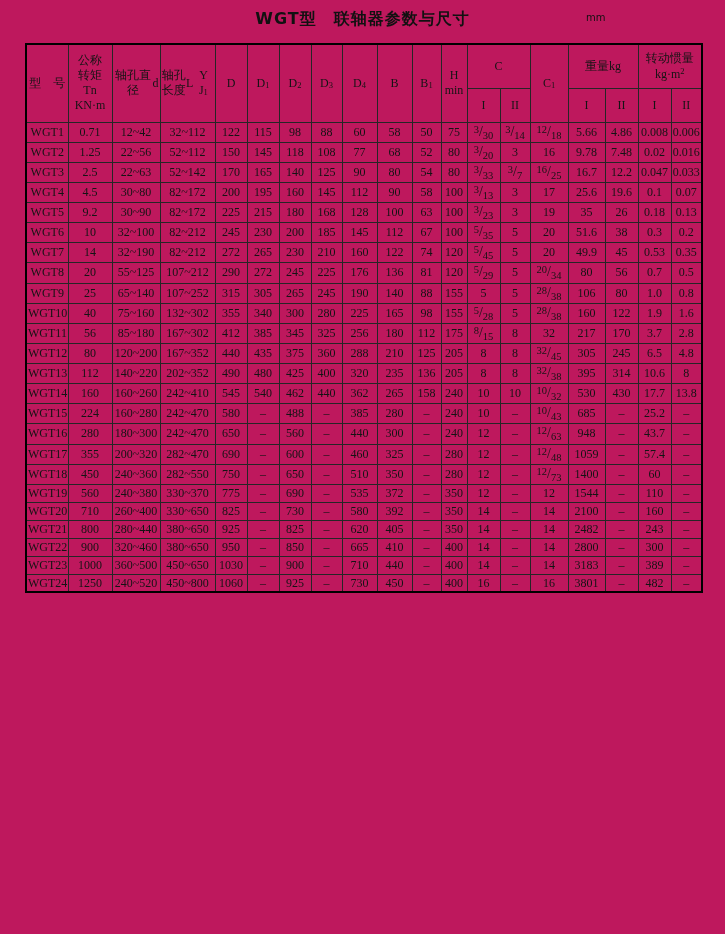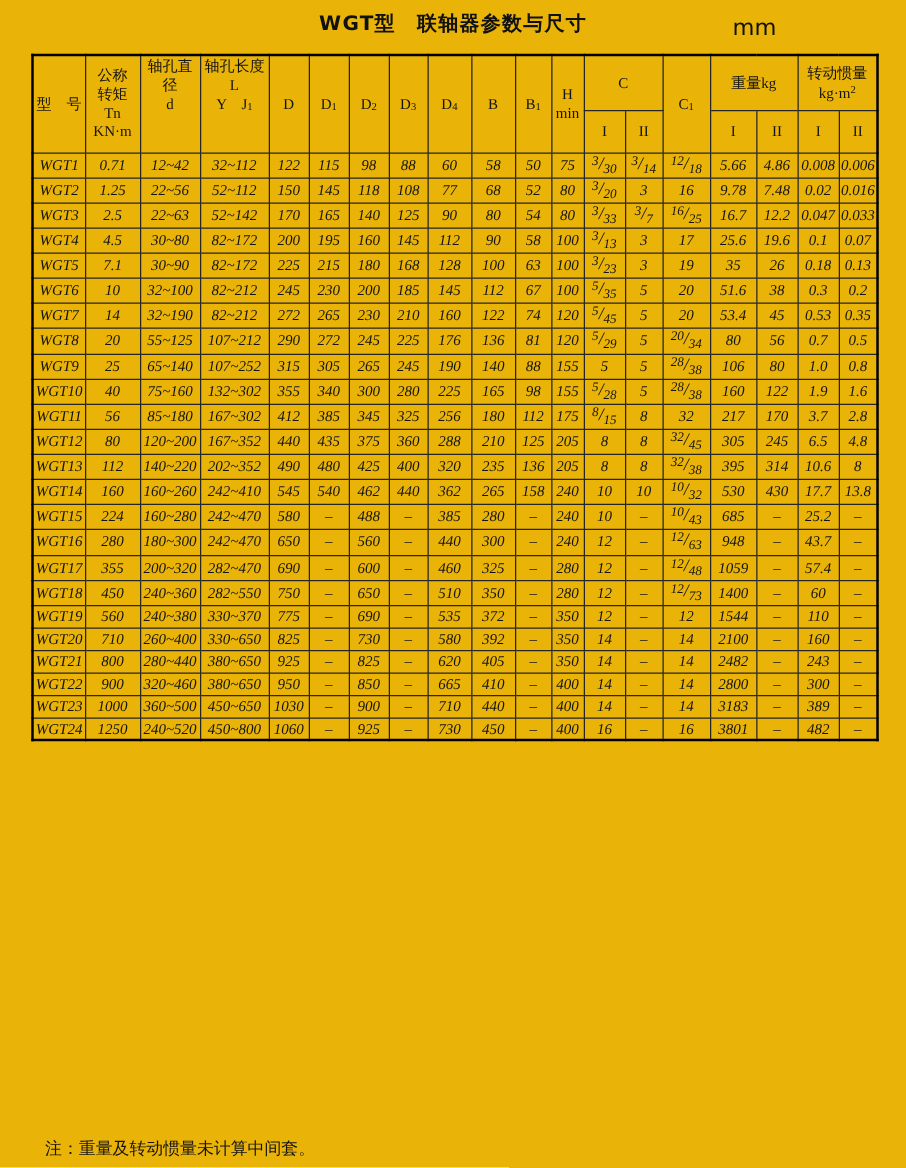--- a/index.html
+++ b/index.html
@@ -5,36 +5,36 @@
   * { margin: 0; padding: 0; box-sizing: border-box; }
   html, body { background: #ffffff; }
   body {
     width: 725px; height: 934px;
     font-family: "Liberation Serif", "DejaVu Serif", serif;
     color: #141414;
   }
   .page {
     position: relative;
     width: 725px; height: 934px;
-    background: #eab308;
+    background: #be185d;
     overflow: hidden;
   }
   .title {
     position: absolute; top: 9px; left: 0; width: 725px;
     text-align: center;
     font-family: "DejaVu Sans", "Liberation Sans", sans-serif;
     font-weight: bold;
     font-size: 16px;
     letter-spacing: 1px;
     color: #111;
   }
   .unit {
     position: absolute; top: 12px; left: 586px;
     font-family: "DejaVu Sans", "Liberation Sans", sans-serif;
-    font-size: 18px;
+    font-size: 10px;
     color: #111;
   }
   table.spec {
     position: absolute; left: 25px; top: 43px;
     width: 676px;
     border-collapse: collapse;
     table-layout: fixed;
     border: 2px solid #000;
   }
   .spec th, .spec td {
@@ -43,24 +43,24 @@
     vertical-align: middle;
     font-weight: normal;
     font-size: 12px;
     line-height: 1.25;
     padding: 0 1px;
     overflow: hidden;
     color: #141414;
   }
   .spec thead tr.h1 th { height: 44px; }
   .spec thead tr.h2 th { height: 34px; }
-  .spec tbody tr { height: 18px; font-style: italic; }
+  .spec tbody tr { height: 18px; }
   .pre { white-space: pre-line; }
   .spread {
-    display: flex; flex-direction: column;
+    display: flex; flex-direction: row;
     justify-content: flex-start; align-items: center;
     height: 74px;
   }
   .spec sub { font-size: 8.5px; vertical-align: -1px; }
   .spec sup { font-size: 8.5px; vertical-align: 4px; }
   .fr .n { font-size: 10.5px; vertical-align: 3px; }
   .fr .s { font-size: 14px; vertical-align: 0px; }
   .fr .d { font-size: 10.5px; vertical-align: -3px; }
   .c-model { font-size: 12px; letter-spacing: 0px; }
   .note {
@@ -218,21 +218,21 @@
           <td><span class="fr"><span class="n">3</span><span class="s">/</span><span class="d">13</span></span></td>
           <td>3</td>
           <td>17</td>
           <td>25.6</td>
           <td>19.6</td>
           <td>0.1</td>
           <td>0.07</td>
         </tr>
         <tr>
           <td class="c-model">WGT5</td>
-          <td>7.1</td>
+          <td>9.2</td>
           <td>30~90</td>
           <td>82~172</td>
           <td>225</td>
           <td>215</td>
           <td>180</td>
           <td>168</td>
           <td>128</td>
           <td>100</td>
           <td>63</td>
           <td>100</td>
@@ -274,21 +274,21 @@
           <td>265</td>
           <td>230</td>
           <td>210</td>
           <td>160</td>
           <td>122</td>
           <td>74</td>
           <td>120</td>
           <td><span class="fr"><span class="n">5</span><span class="s">/</span><span class="d">45</span></span></td>
           <td>5</td>
           <td>20</td>
-          <td>53.4</td>
+          <td>49.9</td>
           <td>45</td>
           <td>0.53</td>
           <td>0.35</td>
         </tr>
         <tr>
           <td class="c-model">WGT8</td>
           <td>20</td>
           <td>55~125</td>
           <td>107~212</td>
           <td>290</td>
@@ -639,15 +639,14 @@
           <td>–</td>
           <td>16</td>
           <td>3801</td>
           <td>–</td>
           <td>482</td>
           <td>–</td>
         </tr>
       </tbody>
   </table>
 
-  <div class="note">注：重量及转动惯量未计算中间套。</div>
 
 </div>
 
 </body></html>

